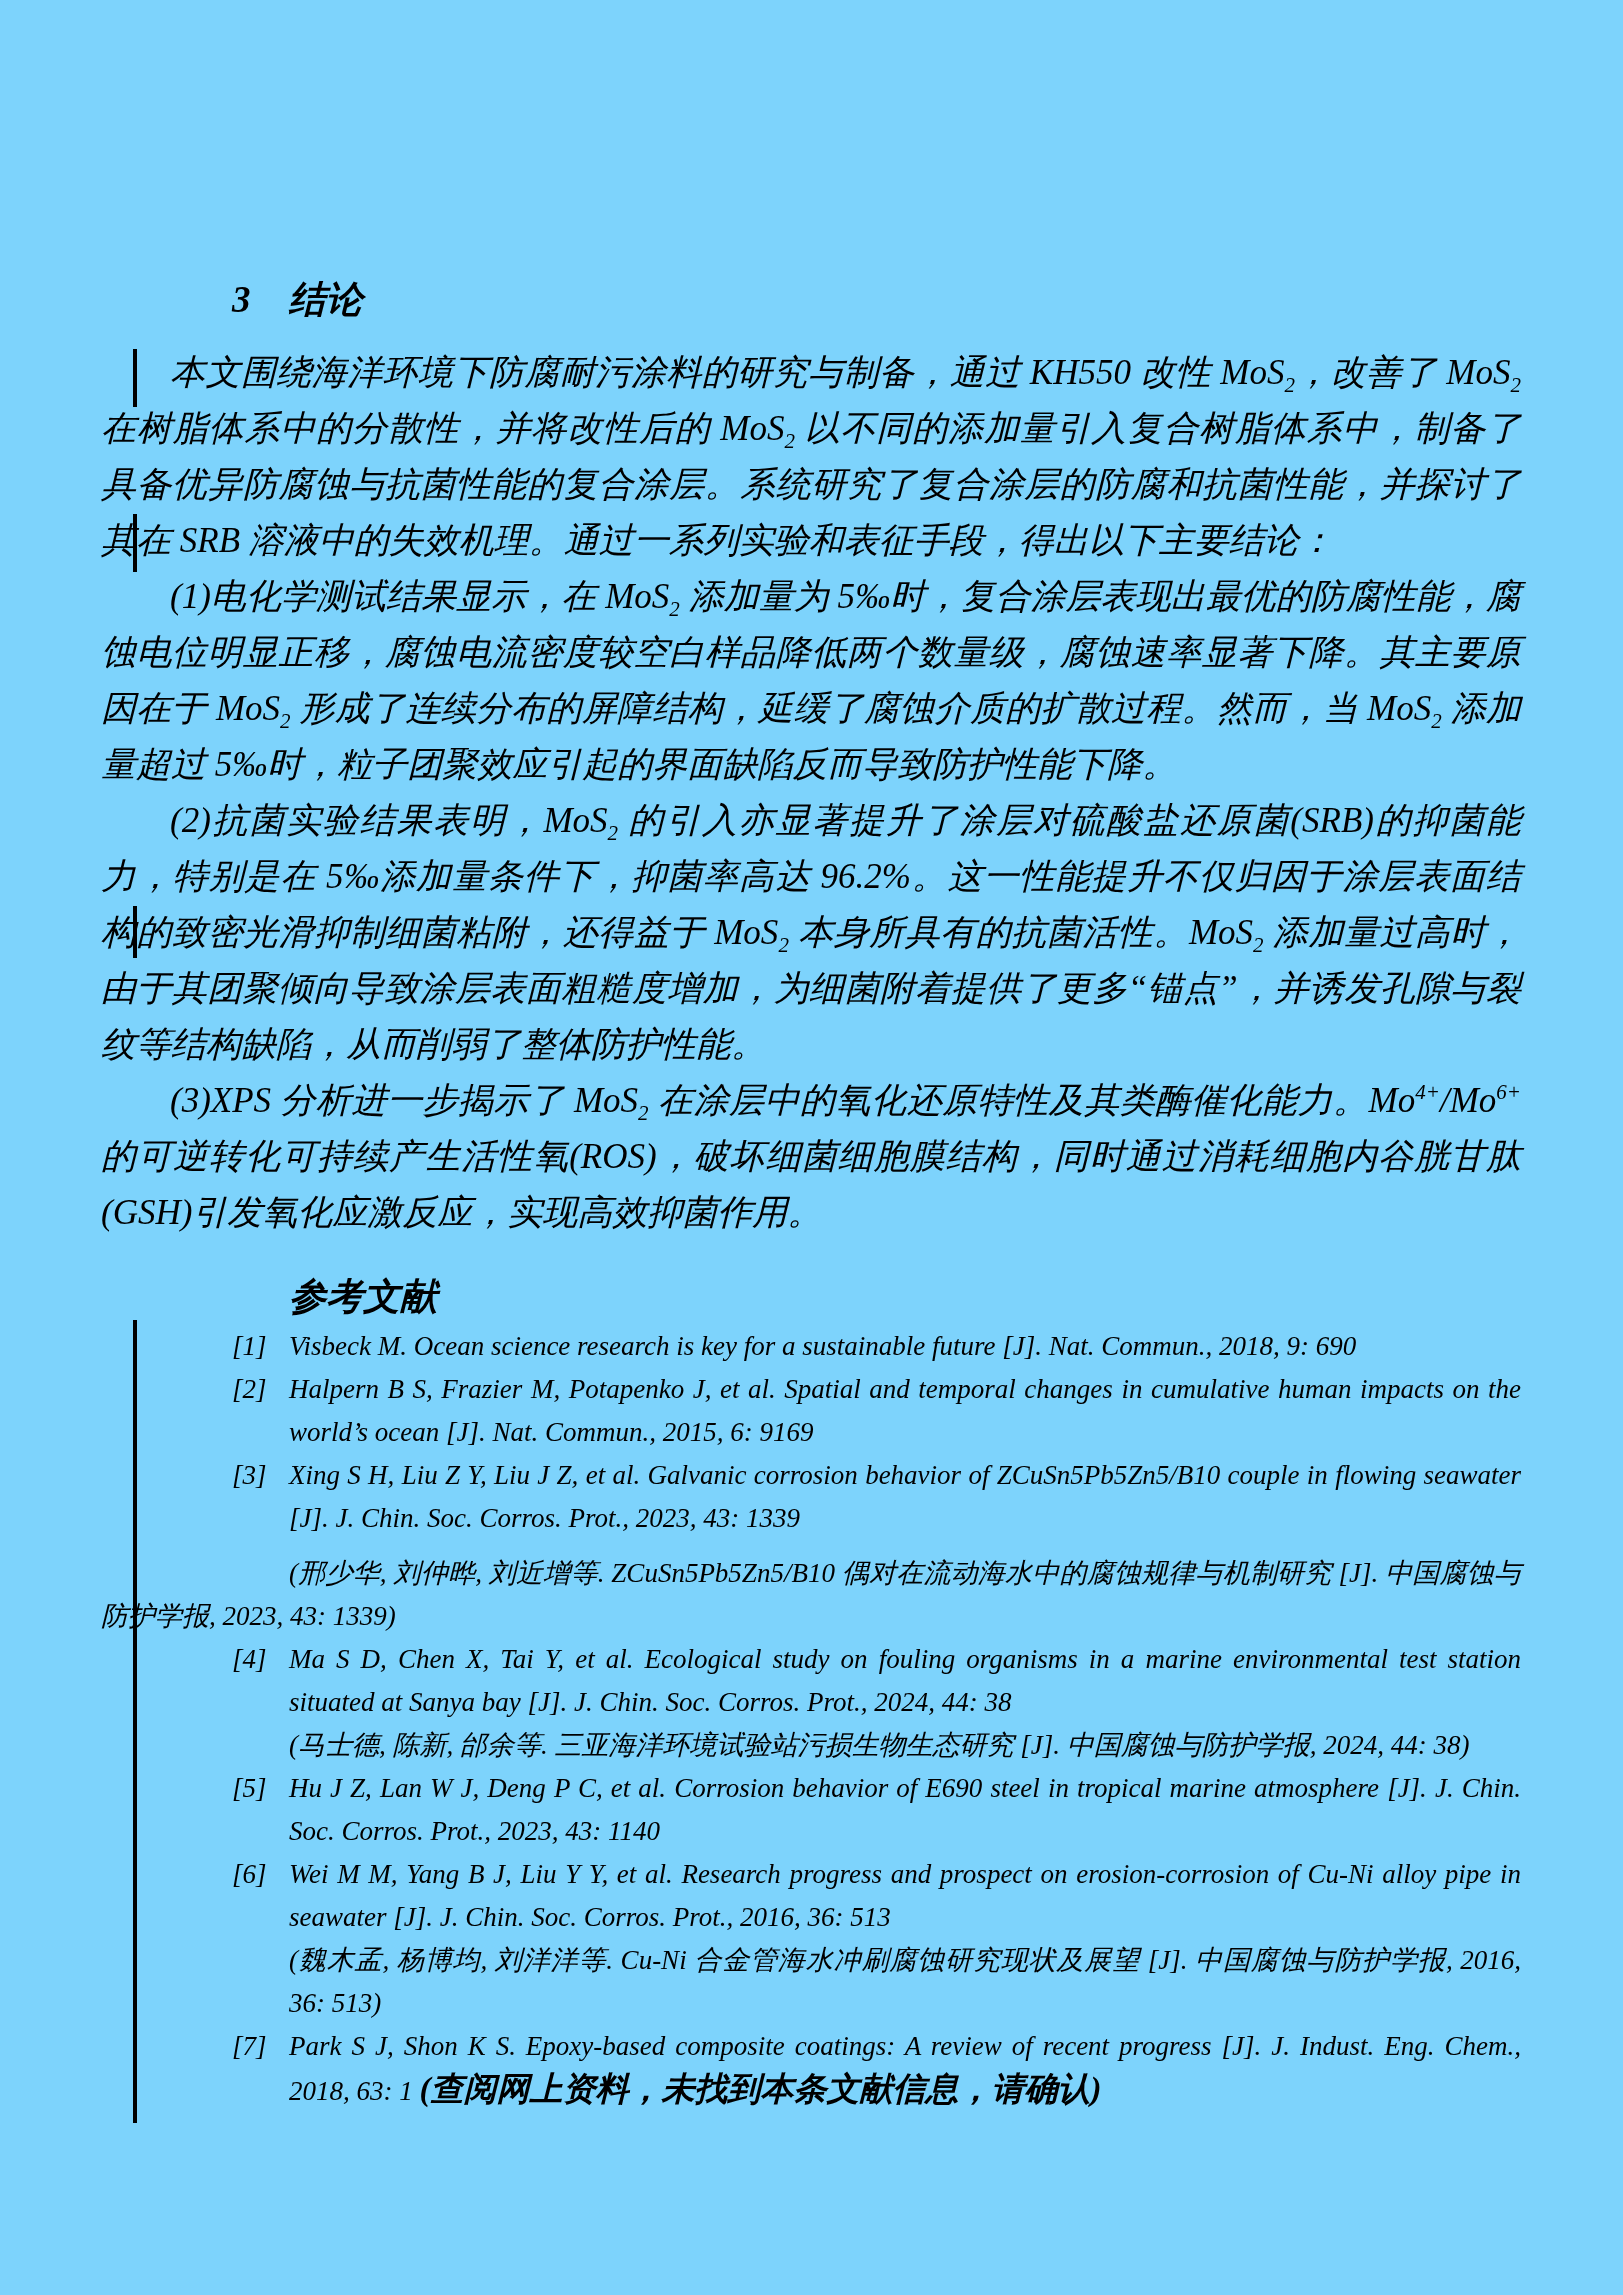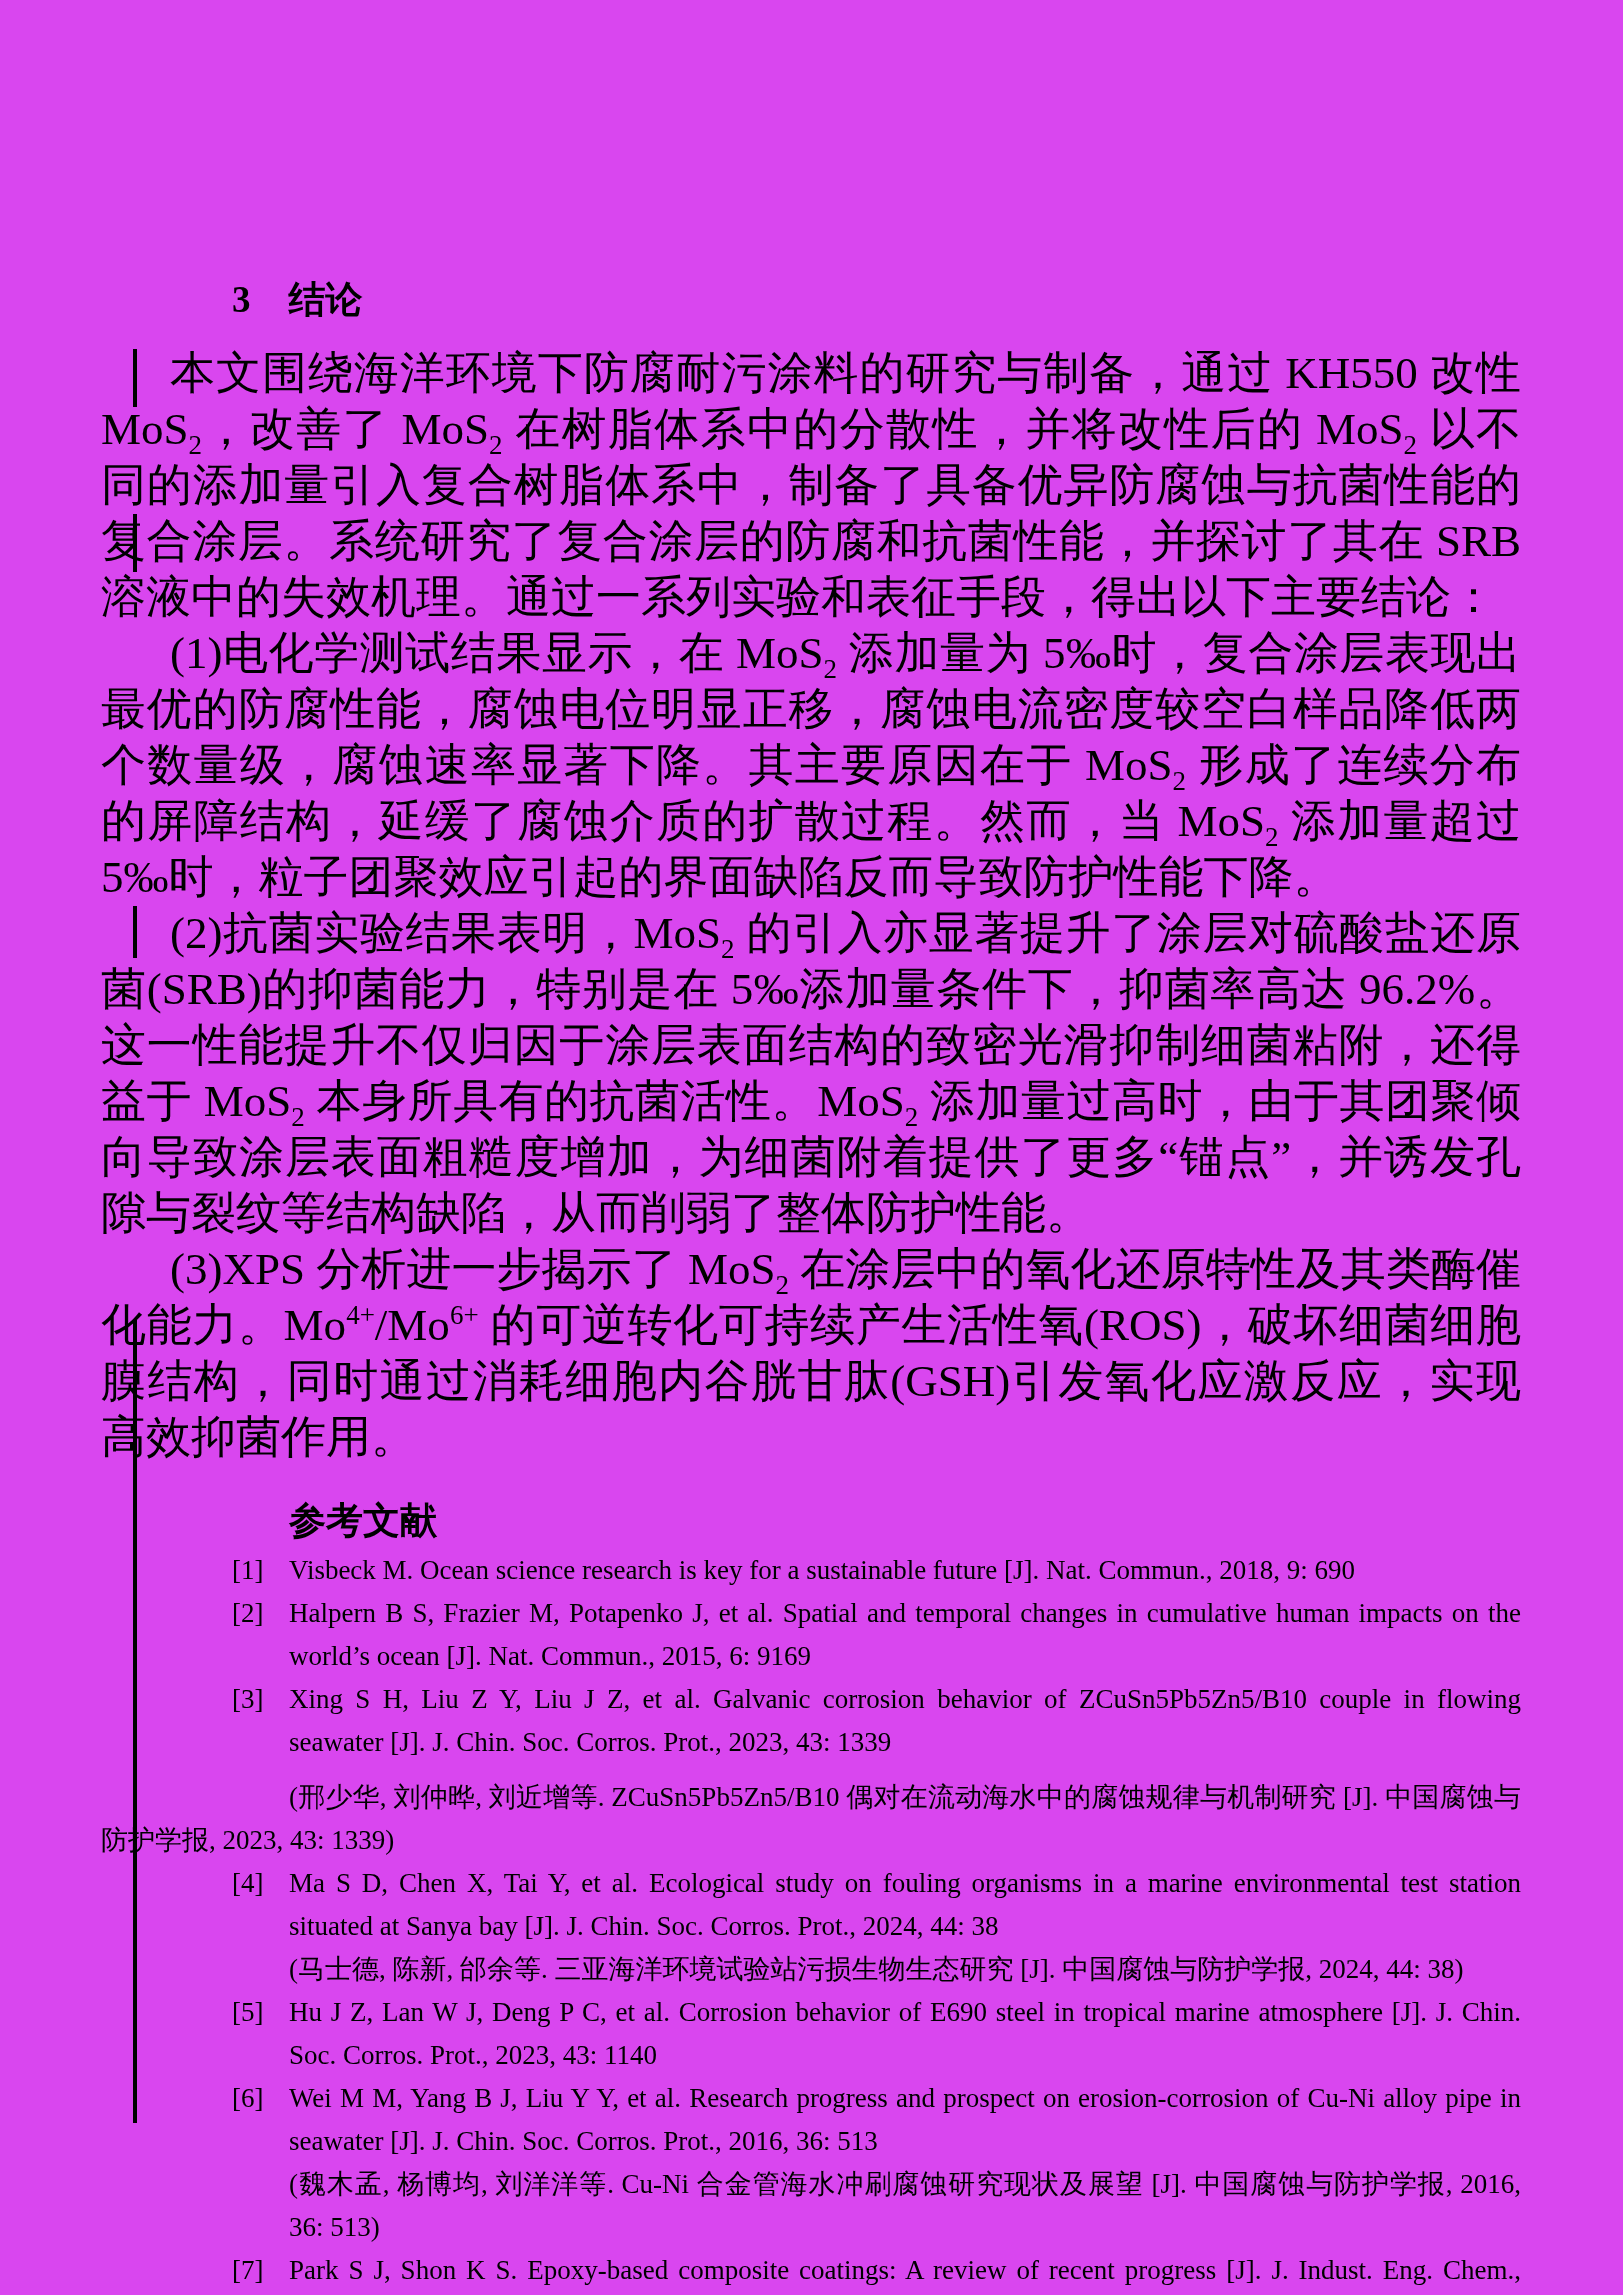--- a/index.html
+++ b/index.html
@@ -1,39 +1,40 @@
 <!DOCTYPE html>
 <html style="font-size:10.5px"><head>
 <meta charset="utf-8">
 <style>
   html, body { margin: 0; padding: 0; background: #ffffff; }
   .page {
     position: relative;
     width: 1623px;
     height: 2295px;
-    background: #d946ef;
+    background: #7dd3fc;
     color: #000000;
     overflow: hidden;
     font-family: "Liberation Serif", "DejaVu Serif", serif;
+    font-style: italic;
   }
   .content { padding: 278px 102px 0 101px; box-sizing: border-box; }
 
   
   .section-heading {
     margin: 0 0 24px 131px;
     font-size: 37px;
     line-height: 43px;
     font-weight: bold;
   }
   .hgap { display: inline-block; width: 38px; }
 
   
   .body-para {
     margin: 0;
-    font-size: 45px;
+    font-size: 35px;
     line-height: 56px;
     text-indent: 69px;
     text-align: justify;
   }
   .body-para sub, .ref sub { font-size: 0.6em; line-height: 0; }
   .body-para sup, .ref sup { font-size: 0.6em; line-height: 0; }
 
   
   .refs-title {
     margin: 36px 0 9.2px 188px;

